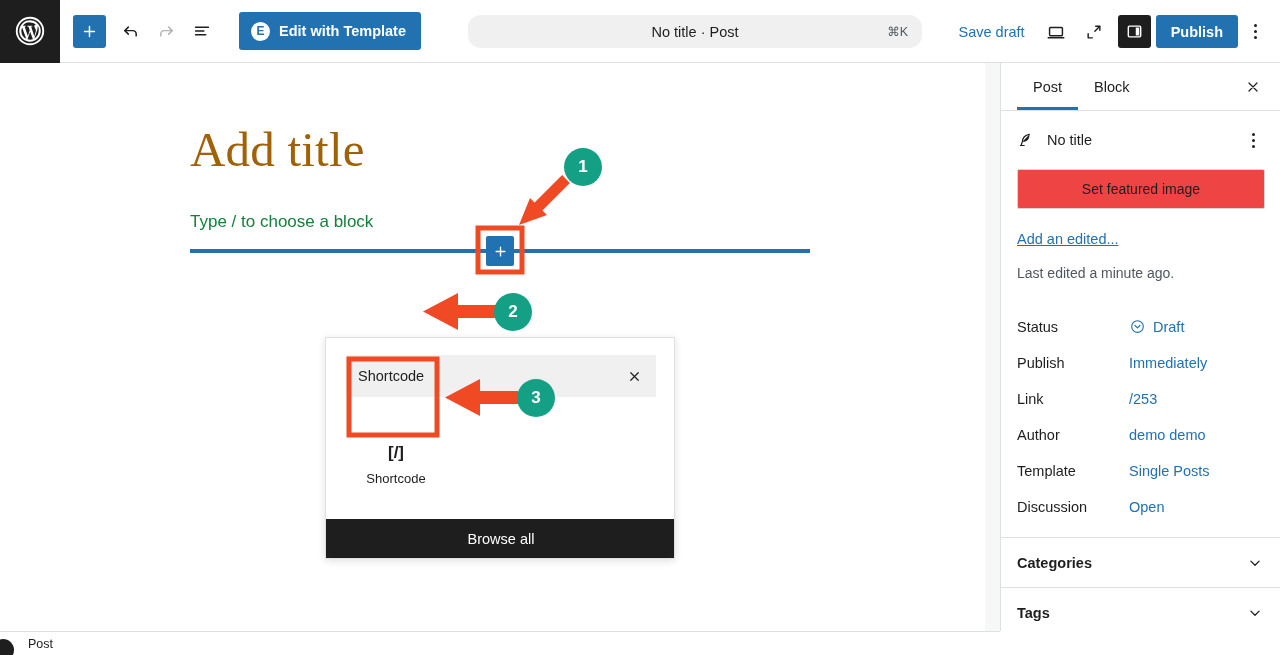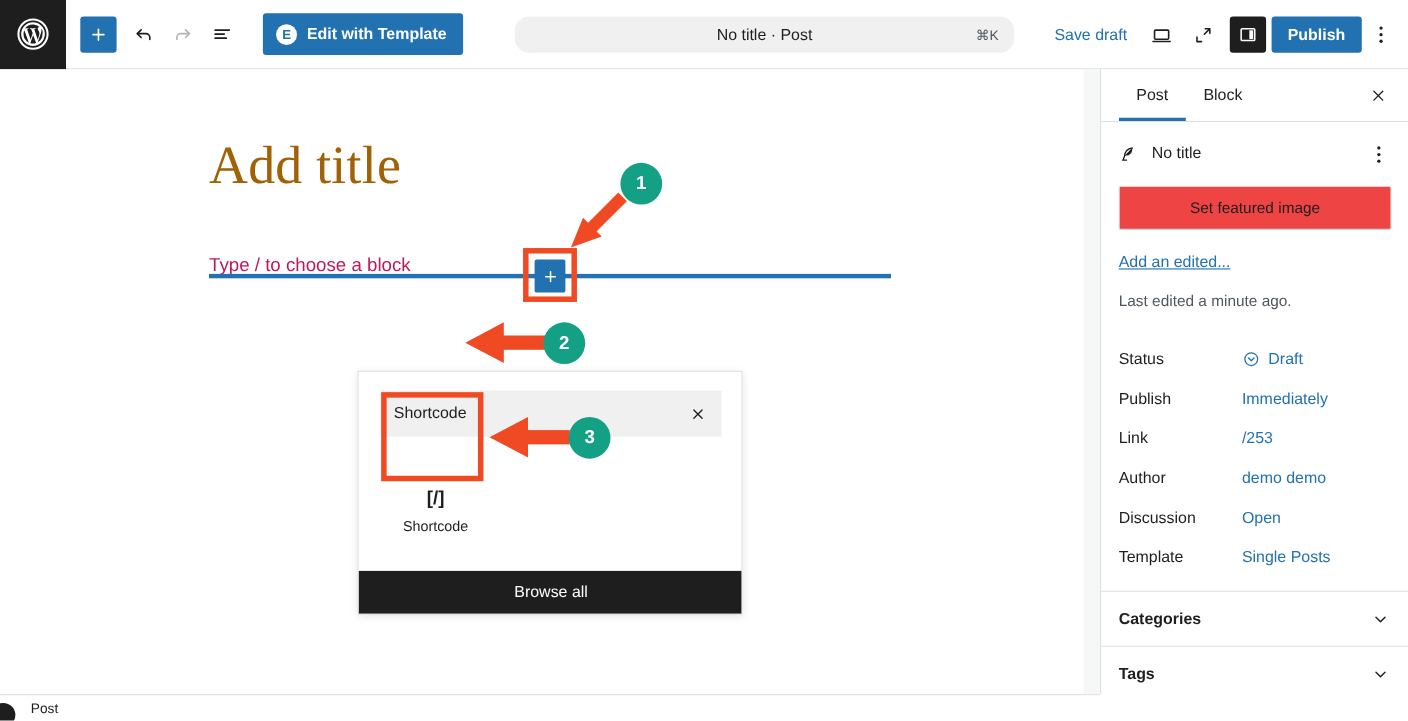--- a/index.html
+++ b/index.html
@@ -80,22 +80,22 @@
   .canvas {
     position: absolute; top: 63px; left: 0; width: 1000px; height: 568px;
     background: #fff; overflow: hidden;
   }
   .post-title {
     position: absolute; left: 190px; top: 58px;
     font-family: "Liberation Serif", serif; font-size: 49px;
     color: #a16207; letter-spacing: 0.2px;
   }
   .block-placeholder {
-    position: absolute; left: 190px; top: 168px;
-    font-size: 17px; color: #be185d;
+    position: absolute; left: 190px; top: 149px;
+    font-size: 17px; color: #15803d;
   }
   .insert-line {
     position: absolute; left: 190px; top: 186px; width: 620px; height: 4px;
     background: #2271b1;
   }
   .insert-plus {
     position: absolute; left: 486px; top: 173px; width: 28px; height: 30px;
     background: #2271b1; border-radius: 2px; display: flex;
     align-items: center; justify-content: center; border: none; cursor: pointer;
   }
@@ -396,26 +396,26 @@
       </div>
       <div class="meta-row">
         <span class="meta-label">Link</span>
         <span class="meta-value">/253</span>
       </div>
       <div class="meta-row">
         <span class="meta-label">Author</span>
         <span class="meta-value">demo demo</span>
       </div>
       <div class="meta-row">
+        <span class="meta-label">Template</span>
+        <span class="meta-value">Single Posts</span>
+      </div>
+      <div class="meta-row">
         <span class="meta-label">Discussion</span>
         <span class="meta-value">Open</span>
-      </div>
-      <div class="meta-row">
-        <span class="meta-label">Template</span>
-        <span class="meta-value">Single Posts</span>
       </div>
     </div>
 
     <div style="margin-top:22px;">
       <div class="panel-row">
         <span class="ptitle">Categories</span>
         <svg width="18" height="18" viewBox="0 0 24 24">
           <path d="M6.5 9.5 L12 15 L17.5 9.5" fill="none" stroke="#1e1e1e" stroke-width="1.7" stroke-linecap="round" stroke-linejoin="round"></path>
         </svg>
       </div>

